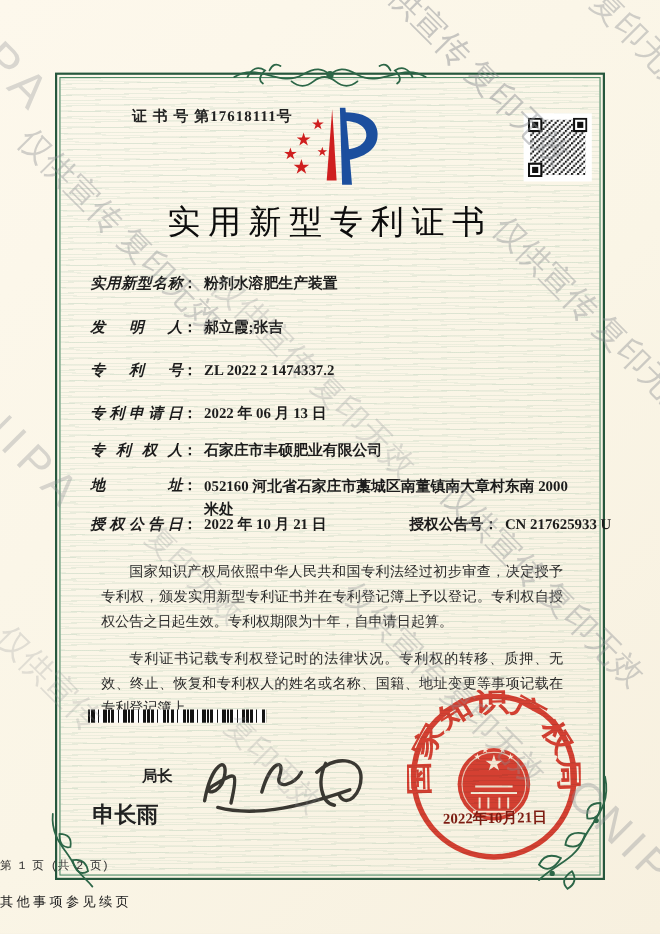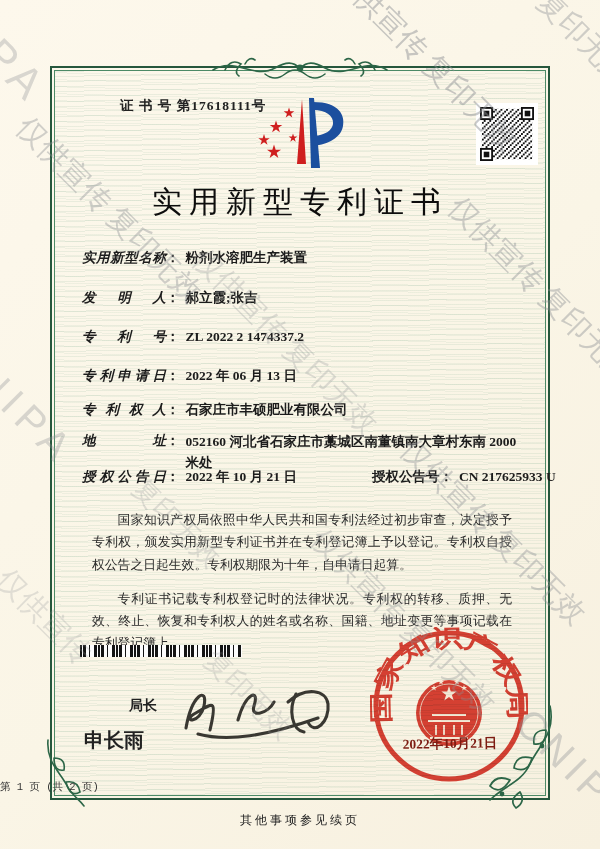--- a/index.html
+++ b/index.html
@@ -41,21 +41,21 @@
   .paras p{margin:12px;text-indent:2em;}
   
   .barcode{position:absolute;left:80px;top:645px;width:162px;height:12px;z-index:10;
     background:repeating-linear-gradient(90deg,#141414 0 2px,#fdfdfd 2px 3px,#141414 3px 6px,#fdfdfd 6px 9px,#141414 9px 10px,#fdfdfd 10px 14px,#141414 14px 17px,#fdfdfd 17px 18px);}
   .director-label{position:absolute;left:84px;top:697px;font-size:14px;font-weight:bold;z-index:10;margin-left:45px;}
   .director-name{position:absolute;left:84px;top:727px;font-size:20px;font-weight:bold;z-index:10;}
   .signature{position:absolute;left:168px;top:672px;z-index:11;}
   .seal{position:absolute;left:370px;top:627px;width:158px;height:158px;z-index:30;mix-blend-mode:multiply;opacity:.95;}
   .seal-date{position:absolute;left:374px;top:735px;width:152px;text-align:center;font-size:13.5px;font-weight:600;color:#7d1c12;transform:rotate(-1deg);z-index:31;}
   .page-info{position:absolute;left:0;top:780px;width:100%;text-align:left;font-size:10.5px;color:#333;z-index:10;font-family:Liberation Mono, monospace;}
-  .footer-note{position:absolute;left:0;top:812px;width:100%;text-align:center;font-size:12px;letter-spacing:3px;color:#222;z-index:10;}
+  .footer-note{position:absolute;left:0;top:812px;width:100%;text-align:left;font-size:12px;letter-spacing:3px;color:#222;z-index:10;}
   
   .wm-layer{position:absolute;inset:0;z-index:40;pointer-events:none;}
   .wm{position:absolute;transform:rotate(45deg);transform-origin:0 0;color:#8f9296;white-space:nowrap;font-weight:500;}
   .w0{left:-34px;top:-14px;font-size:44px;opacity:.32;letter-spacing:8px;font-family:"Liberation Sans",sans-serif;}
   .w1{left:36px;top:108px;font-size:30px;opacity:.40;}
   .w2{left:352px;top:-44px;font-size:30px;opacity:.48;}
   .w3{left:556px;top:-18px;font-size:30px;opacity:.40;}
   .w4{left:468px;top:188px;font-size:30px;opacity:.42;}
   .w5{left:-28px;top:330px;font-size:40px;opacity:.33;letter-spacing:8px;font-family:"Liberation Sans",sans-serif;}
   .w6{left:212px;top:240px;font-size:30px;opacity:.28;}

